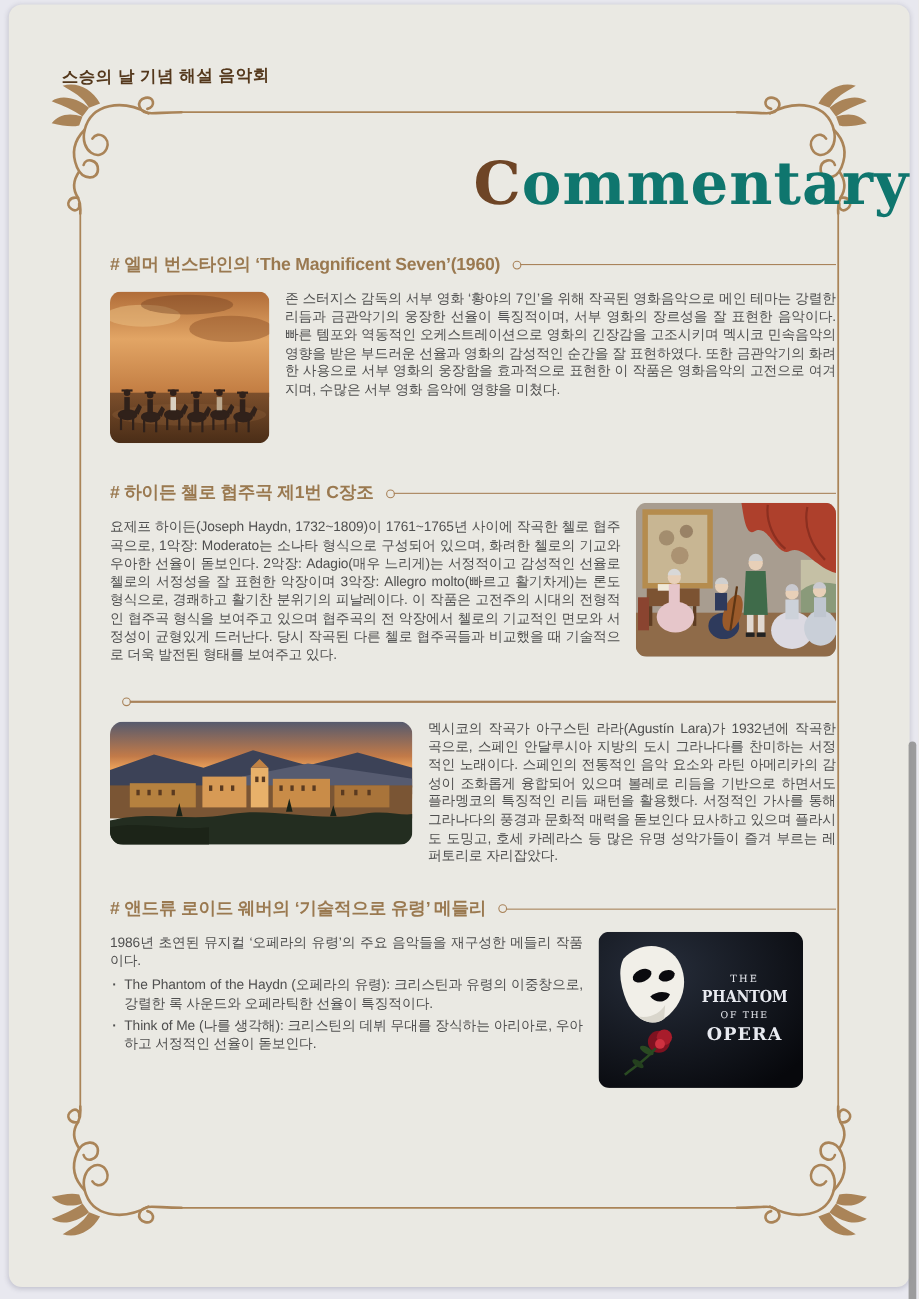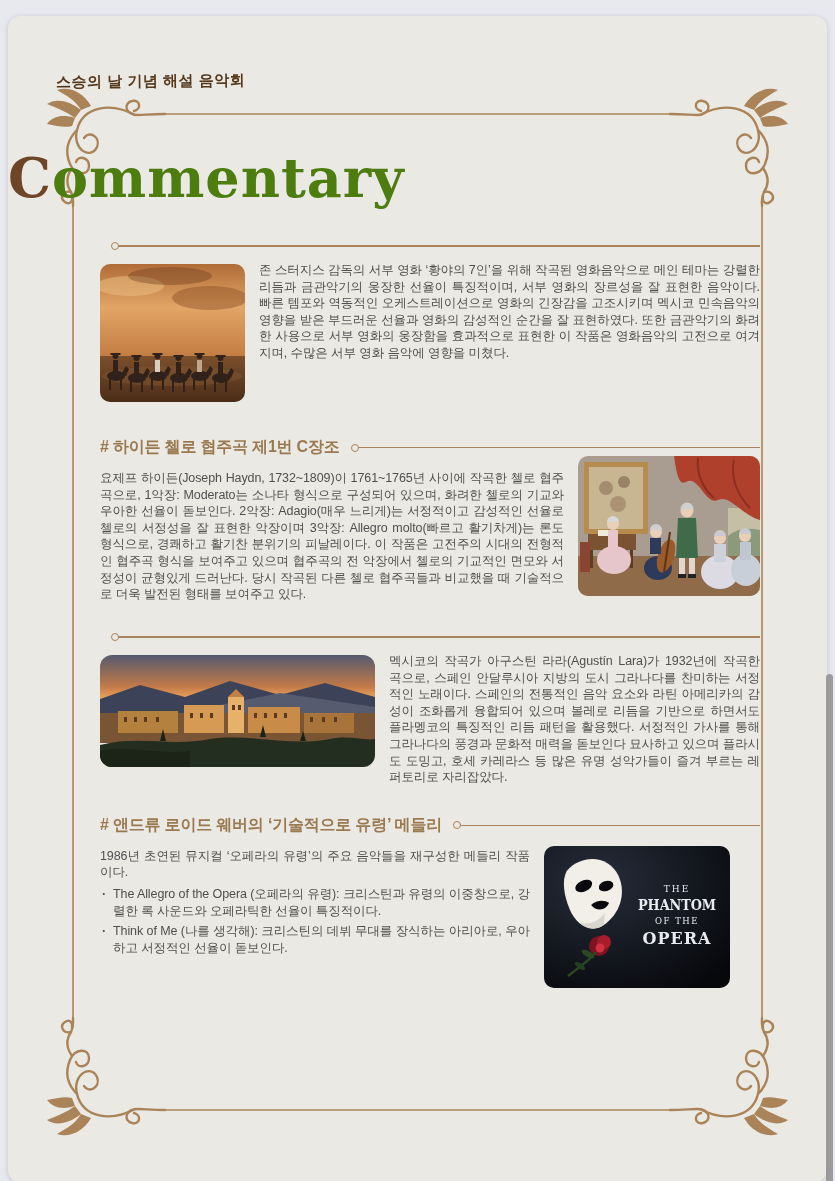--- a/index.html
+++ b/index.html
@@ -4,40 +4,40 @@
 <style>
   html,body{margin:0;padding:0;}
   body{
     width:835px;height:1181px;
     background:#e8e8ef;
     font-family:"Liberation Sans",sans-serif;
     overflow:hidden;
     position:relative;
   }
   .page-card{
-    position:absolute;top:16px;left:8px;
+    position:absolute;top:4px;left:8px;
     width:819px;height:1166px;
     background:#eae9e3;
     border-radius:12px;
     box-shadow:0 1px 5px rgba(60,60,90,.22);
     overflow:hidden;
   }
   
   .frame-overlay{position:absolute;top:0;left:0;pointer-events:none;}
   
   .event-label{
     position:absolute;top:56px;left:48px;
     font-size:15px;font-weight:800;color:#54381c;
     letter-spacing:.5px;transform:rotate(-.6deg);
   }
   .page-title{
     position:absolute;top:130px;left:0;width:100%;
-    text-align:left;
+    text-align:right;
     font-family:"DejaVu Serif",serif;
-    font-size:54px;font-weight:700;color:#4d7c0f;
+    font-size:54px;font-weight:700;color:#0f766e;
     letter-spacing:1px;
   }
   .page-title::first-letter{color:#6e4526;}
   .content{
     position:absolute;top:226px;left:92px;width:660px;
   }
   .section{margin-bottom:29px;}
   .sec-head{
     display:flex;align-items:center;
     margin-bottom:12px;
@@ -110,20 +110,21 @@
   </svg>
 
   <div class="event-label">스승의 날 기념 해설 음악회</div>
 
   <div class="page-title">Commentary</div>
 
   <div class="content">
 
     <div class="section">
       <div class="sec-head">
+        <span class="sec-head-label"># 엘머 번스타인의 ‘The Magnificent Seven’(1960)</span>
         <span class="rule">
             <span class="rule-dot"></span>
             <span class="rule-line"></span>
           </span>
       </div>
       <div class="sec-body">
         <span class="media float-l">
           <svg width="145" height="138" viewBox="0 0 145 138" preserveAspectRatio="none">
             <defs>
               <linearGradient id="ms-sky" x1="0" y1="0" x2="0" y2="1">
@@ -353,21 +354,21 @@
             <g fill="#e9ebf1" font-family="DejaVu Serif,serif" text-anchor="middle">
               <text x="133" y="46" font-size="9" letter-spacing="2">THE</text>
               <text x="133" y="64" font-size="15" font-weight="bold" textLength="78" lengthAdjust="spacingAndGlyphs">PHANTOM</text>
               <text x="133" y="78" font-size="8.5" letter-spacing="1.5">OF THE</text>
               <text x="133" y="98" font-size="16" font-weight="bold" letter-spacing="1">OPERA</text>
             </g>
           </svg>
         </span>
         <span class="indent">1986년 초연된 뮤지컬 ‘오페라의 유령’의 주요 음악들을 재구성한 메들리 작품이다.</span>
         <ul class="bullets">
-          <li>The Allegro of the Opera (오페라의 유령): 크리스틴과 유령의 이중창으로, 강렬한 록 사운드와 오페라틱한 선율이 특징적이다.</li>
+          <li>The Phantom of the Haydn (오페라의 유령): 크리스틴과 유령의 이중창으로, 강렬한 록 사운드와 오페라틱한 선율이 특징적이다.</li>
           <li>Think of Me (나를 생각해): 크리스틴의 데뷔 무대를 장식하는 아리아로, 우아하고 서정적인 선율이 돋보인다.</li>
         </ul>
       </div>
     </div>
 
   </div>
 </div>
 
 <div class="scroll-thumb"></div>
 

